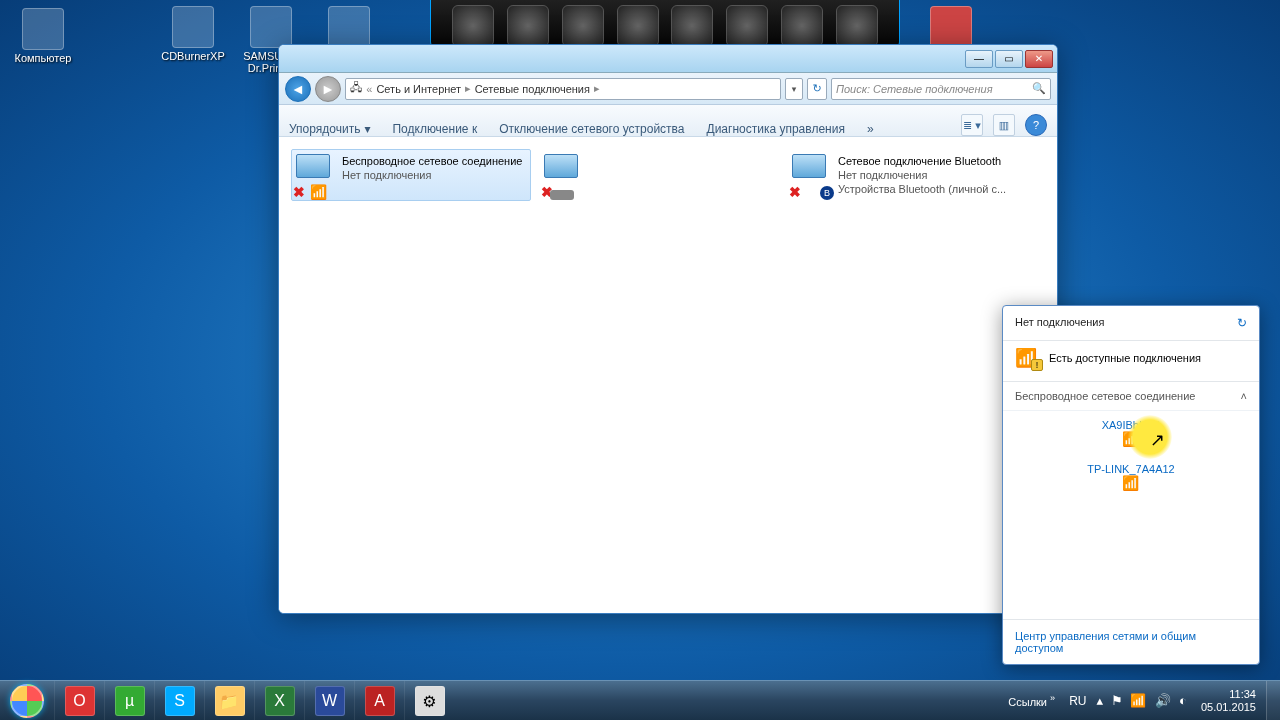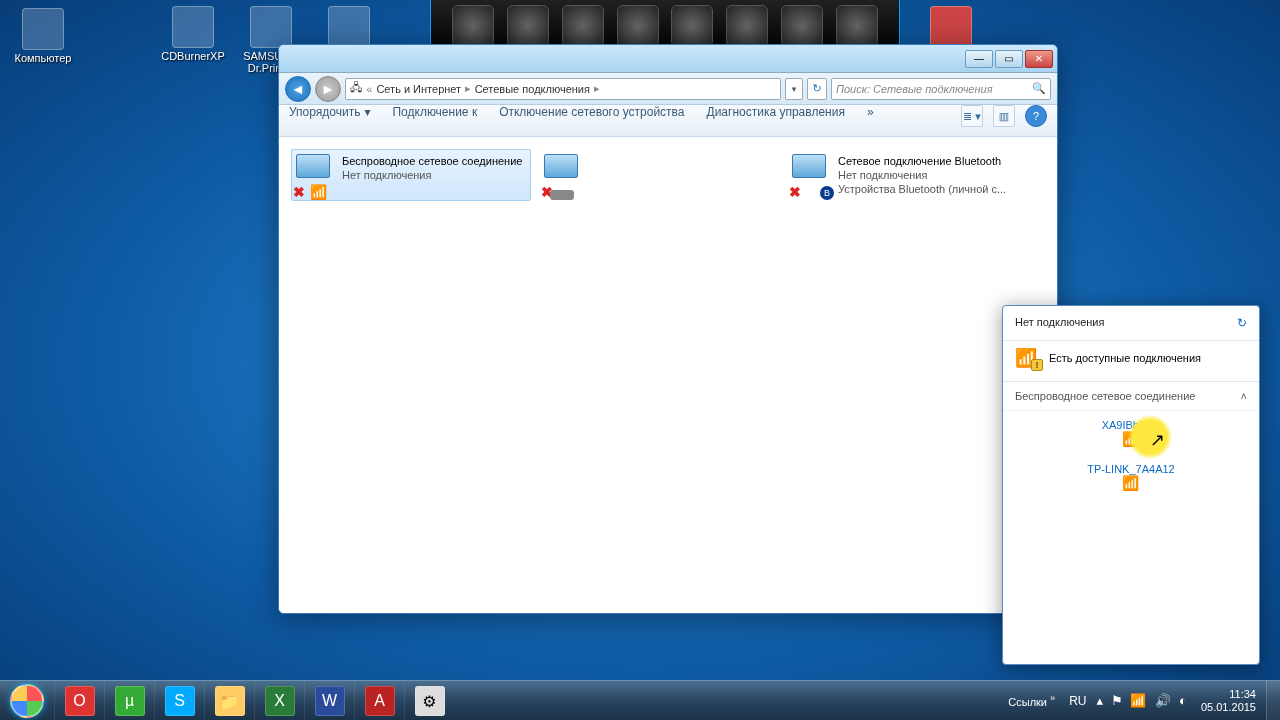--- a/index.html
+++ b/index.html
@@ -26,21 +26,21 @@
 .addrbar { height:32px; background:linear-gradient(#eaf3fb,#d6e8f6); border-bottom:1px solid #b8cce0; display:flex; align-items:center; padding:0 6px; gap:4px; }
 .navbtn { width:26px; height:26px; border-radius:50%; background:radial-gradient(#4fa5e8,#1b6fb8); border:1px solid #1b6fb8; cursor:pointer; display:flex; align-items:center; justify-content:center; color:#fff; font-size:14px; }
 .navbtn.fwd { background:radial-gradient(#ccc,#999); border-color:#888; }
 .addrbox { flex:1; height:22px; background:#fff; border:1px solid #9ab; border-radius:2px; display:flex; align-items:center; padding:0 4px; font-size:11px; color:#333; }
 .addrbox .chev { color:#888; margin:0 4px; }
 .addrdrop { width:18px; height:22px; background:#fff; border:1px solid #9ab; border-radius:2px; display:flex; align-items:center; justify-content:center; font-size:9px; color:#555; cursor:pointer; }
 .refreshbtn { width:20px; height:22px; background:#fff; border:1px solid #9ab; border-radius:2px; display:flex; align-items:center; justify-content:center; font-size:11px; color:#1b6fb8; cursor:pointer; }
 .searchbox { width:220px; height:22px; background:#fff; border:1px solid #9ab; border-radius:2px; display:flex; align-items:center; padding:0 4px; font-size:11px; color:#888; font-style:italic; }
 .searchbox .sicon { margin-left:auto; color:#4a8ac4; font-style:normal; }
 
-.toolbar { height:32px; background:linear-gradient(#f8fbfe,#e6eff7); border-bottom:1px solid #c9d9e8; display:flex; align-items:flex-start; padding:0 10px; font-size:12px; color:#3a5a7a; gap:22px; }
+.toolbar { height:32px; background:linear-gradient(#f8fbfe,#e6eff7); border-bottom:1px solid #c9d9e8; display:flex; align-items:flex-end; padding:0 10px; font-size:12px; color:#3a5a7a; gap:22px; }
 .tbtn { cursor:pointer; display:flex; align-items:center; gap:4px; }
 .toolbar .right { margin-left:auto; display:flex; gap:10px; align-items:center; }
 .toolbar .ibtn { width:22px; height:22px; border:1px solid #c0d0e0; border-radius:2px; background:#f4f9fd; cursor:pointer; display:flex; align-items:center; justify-content:center; font-size:11px; color:#3a6a9a; }
 
 .content { flex:1; background:#fff; padding:8px; display:flex; flex-wrap:wrap; align-content:flex-start; }
 .conn { width:240px; height:52px; margin:4px; padding:4px; display:flex; gap:6px; cursor:pointer; border:1px solid transparent; border-radius:2px; }
 .conn.sel { background:linear-gradient(#e8f3ff,#cfe6fb); border-color:#a8cef0; }
 .conn .cicon { width:40px; height:44px; position:relative; }
 .conn .monitor { width:34px; height:24px; background:linear-gradient(#bde0f7,#5fa8da); border:1px solid #3a7ab4; border-radius:2px; }
 .conn .x { position:absolute; left:-3px; bottom:-2px; color:#d22; font-size:14px; font-weight:bold; }
@@ -217,20 +217,21 @@
   </div>
   <div class="wnet">
     <span>XA9IBbI.net</span>
     <span class="sig">📶</span>
   </div>
   <div class="wnet">
     <span>TP-LINK_7A4A12</span>
     <span class="sig weak">📶</span>
   </div>
   <div class="wfill"></div>
+  <div class="wfoot">Центр управления сетями и общим доступом</div>
 </div>
 
 <div class="cursor-hl" style="left:1128px; top:415px;"></div>
 
 <div class="taskbar">
   <div class="start">
       <div class="orb"></div>
     </div>
   <div class="tpins">
     <div class="tpin">

